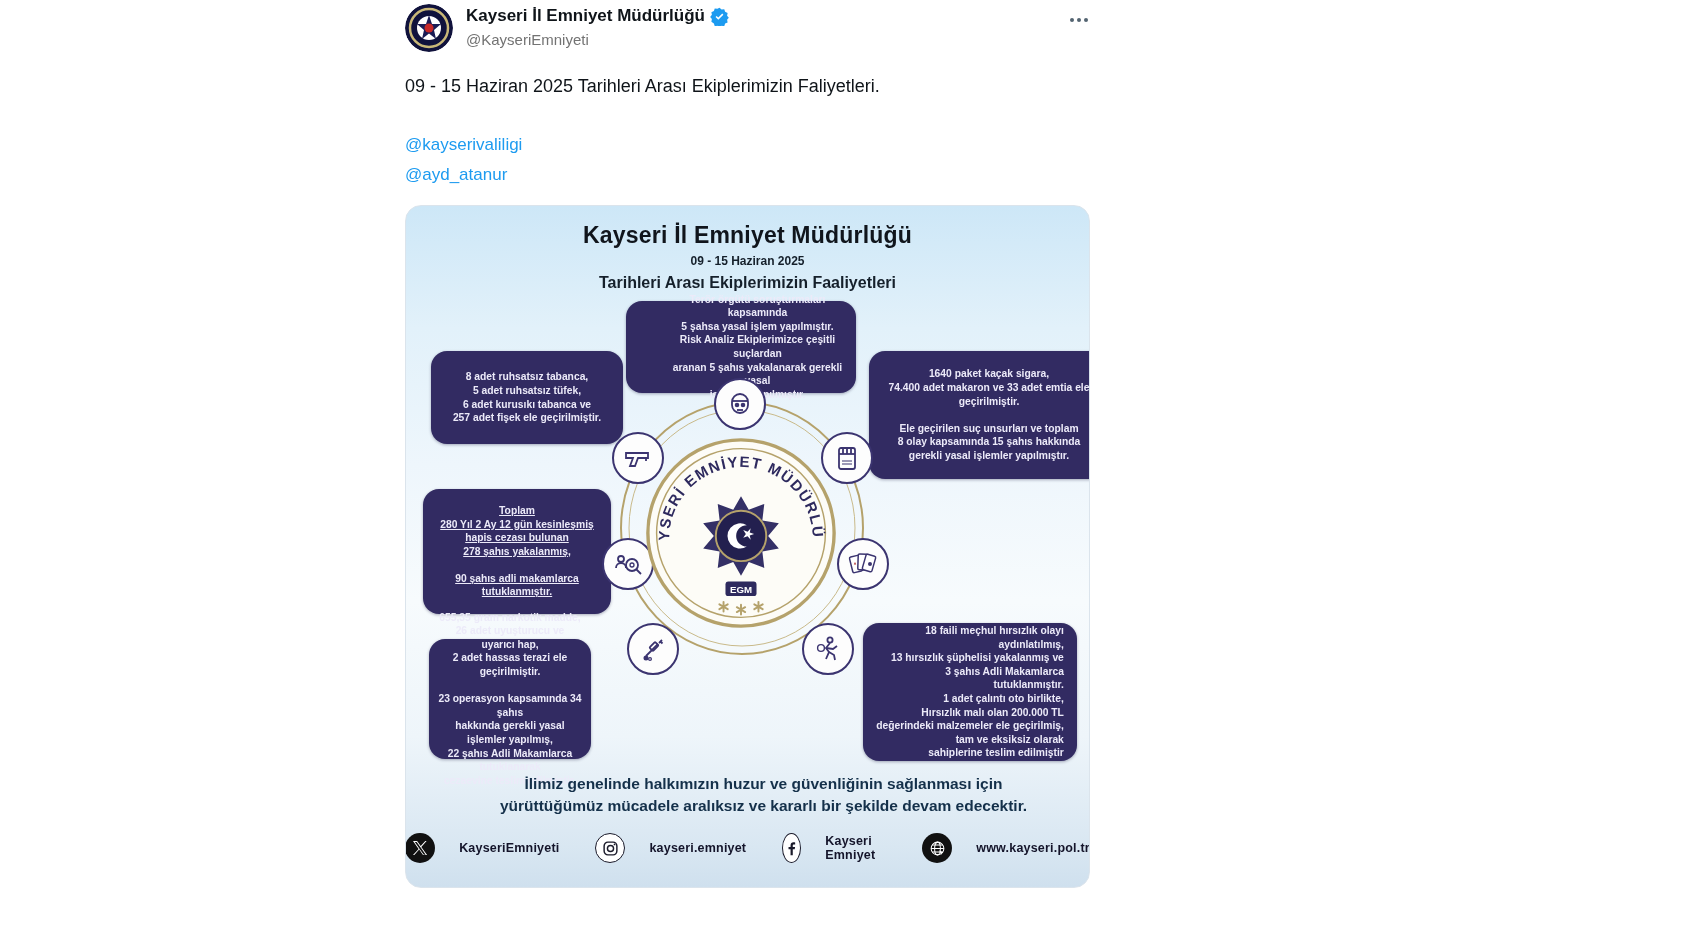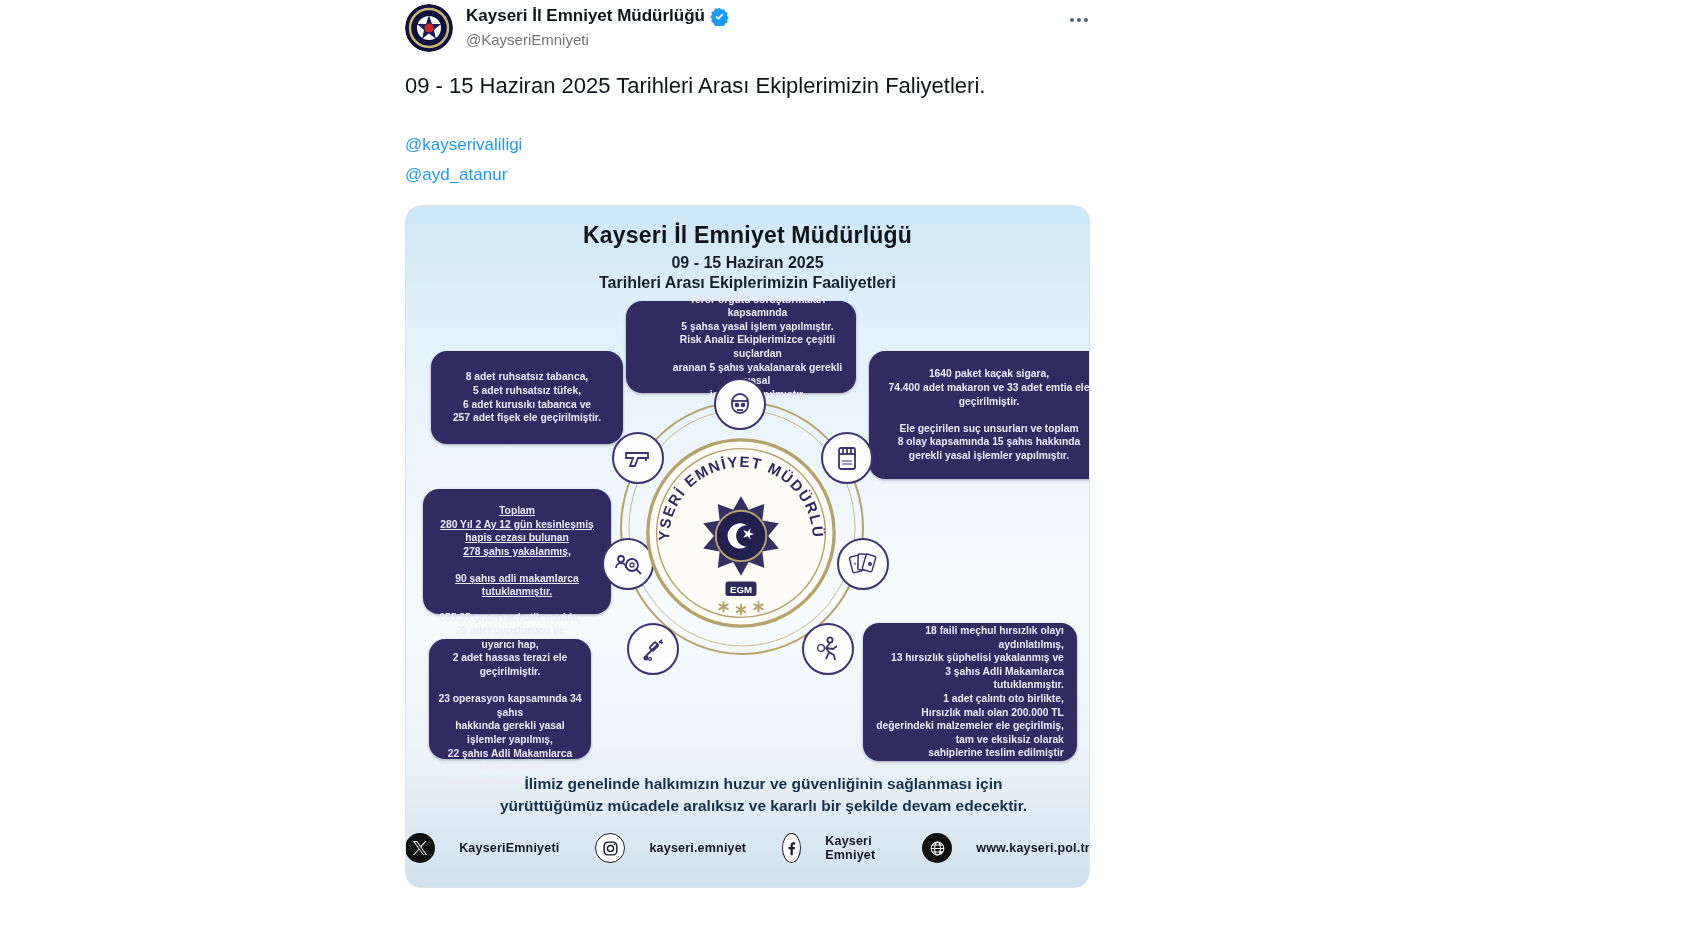--- a/index.html
+++ b/index.html
@@ -6,33 +6,33 @@
   html,body { background:#ffffff; }
   body { font-family:"Liberation Sans", sans-serif; }
   .page { position:relative; width:1682px; height:950px; background:#ffffff; overflow:hidden; }
 
   
   .avatar { position:absolute; left:405px; top:4px; width:48px; height:48px; border-radius:50%; overflow:hidden; }
   .name-row { position:absolute; left:466px; top:6px; display:flex; align-items:center; gap:5px; }
   .display-name { font-size:17px; font-weight:700; color:#0f1419; }
   .handle { position:absolute; left:466px; top:31px; font-size:15px; color:#737373; }
   .more-btn { position:absolute; left:1062px; top:8px; width:34px; height:24px; display:flex; align-items:center; justify-content:center; cursor:pointer; border-radius:50%; }
-  .tweet-body { position:absolute; left:405px; top:74px; width:660px; font-size:22px; color:#0f1419; line-height:24px; }
+  .tweet-body { position:absolute; left:405px; top:74px; width:660px; font-size:18px; color:#0f1419; line-height:24px; }
   .mentions { position:absolute; left:405px; top:130px; font-size:17px; line-height:30px; color:#1d9bf0; }
   .mention { display:block; color:#1d9bf0; text-decoration:none; cursor:pointer; }
 
   
   .card {
     position:absolute; left:405px; top:205px; width:685px; height:683px;
     border-radius:16px; border:1px solid #dbe4ec;
     background:linear-gradient(180deg,#cde7f7 0%,#e2f1fa 18%,#eef6fc 38%,#f7fbfd 58%,#eef5fa 78%,#d9e7f2 94%,#cfe0ee 100%);
     overflow:hidden;
   }
   .ig-title { position:absolute; top:16px; width:100%; text-align:center; font-size:23px; font-weight:800; color:#10151c; letter-spacing:.2px; }
-  .ig-date { position:absolute; top:48px; width:100%; text-align:center; font-size:16px; font-weight:700; color:#15202b; }
+  .ig-date { position:absolute; top:48px; width:100%; text-align:center; font-size:12px; font-weight:700; color:#15202b; }
   .ig-subtitle { position:absolute; top:68px; width:100%; text-align:center; font-size:16px; font-weight:700; color:#15202b; }
 
   .ring-svg { position:absolute; left:0; top:0; z-index:0; }
 
   .ibox {
     position:absolute; z-index:1; background:#322b62; border-radius:16px;
     color:#eceaf9; font-size:10.3px; font-weight:700; line-height:1.32;
     display:flex; align-items:center; justify-content:center; text-align:center;
     padding:7px 9px; white-space:pre-line; box-shadow:0 1px 3px rgba(20,20,60,.35);
   }

